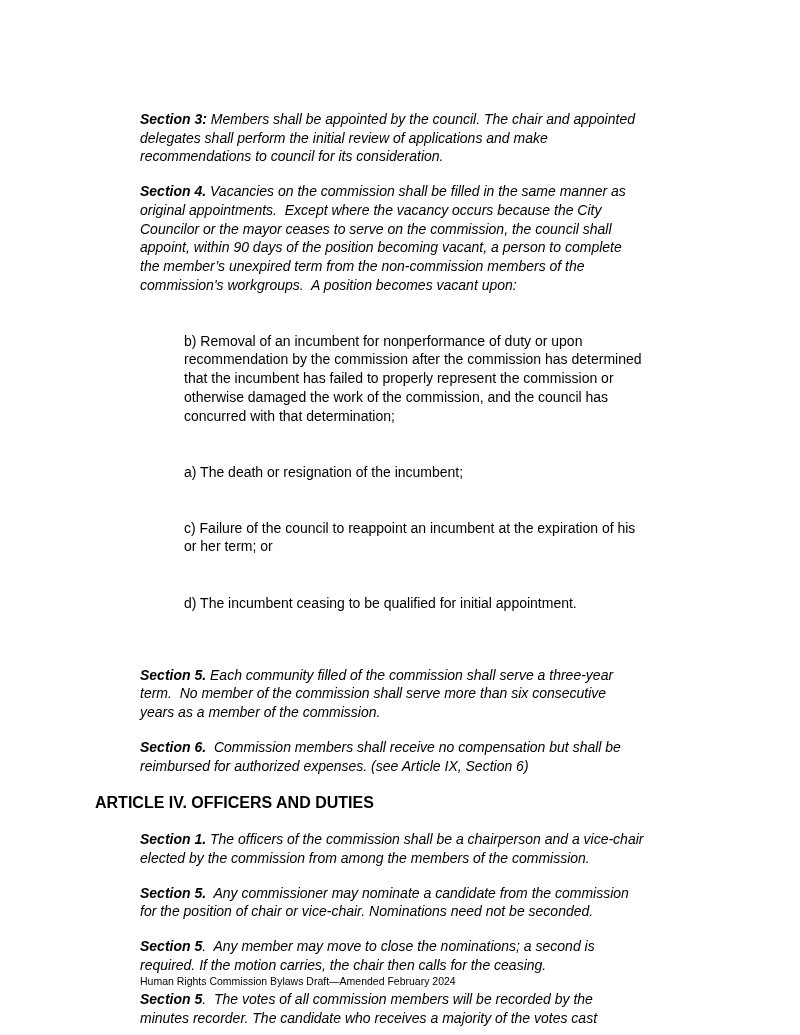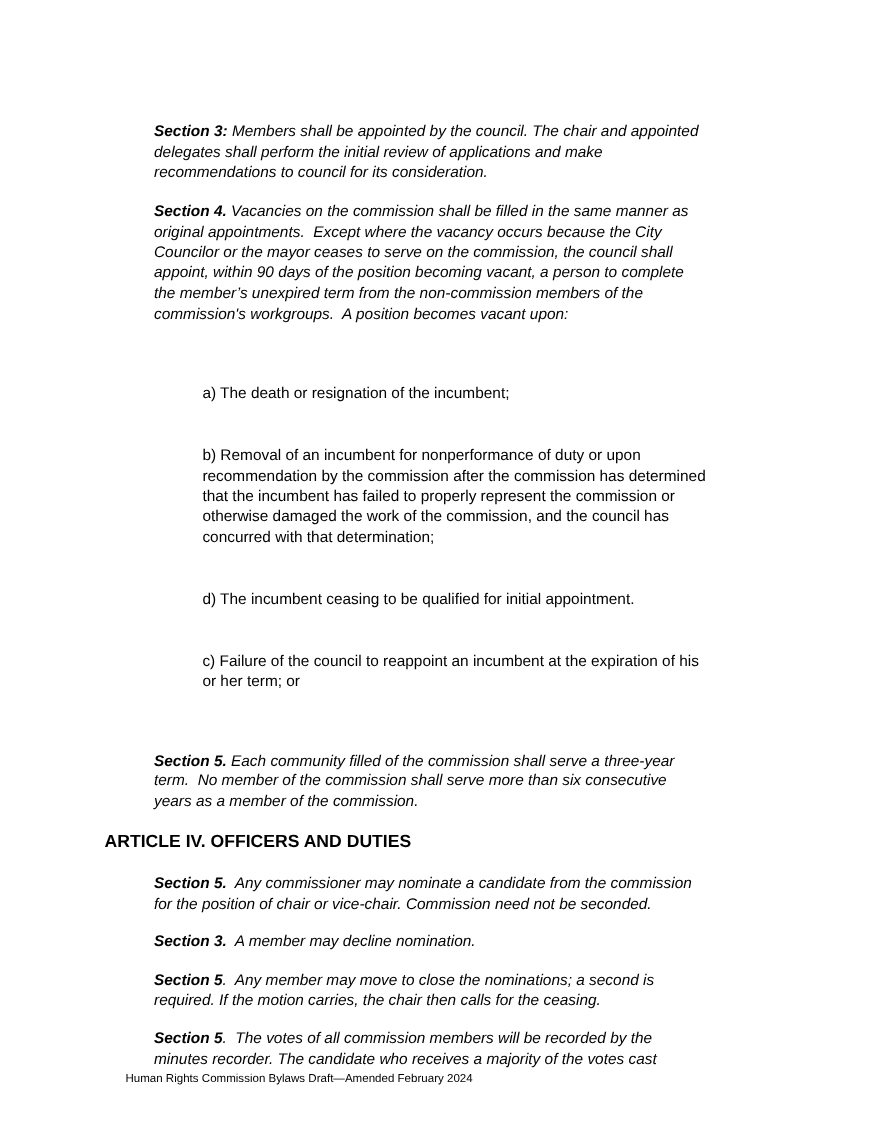--- a/index.html
+++ b/index.html
@@ -22,21 +22,21 @@
     width: 572px;
     font-size: 14px;
     line-height: 18.7px;
   }
   .para {
     margin: 0 0 16px 0;
     white-space: pre-wrap;
     font-style: italic;
   }
   .para.tight {
-    margin-bottom: 16px;
+    margin-bottom: 0;
   }
   .lead {
     font-weight: 700;
   }
   .list {
     margin: 0 0 16px 0;
     padding-left: 44px;
     white-space: pre-wrap;
   }
   .list-item {
@@ -44,21 +44,21 @@
   }
   .article-heading {
     font-size: 16px;
     line-height: 24px;
     font-weight: 700;
     margin: 12px 0 15px -45px;
     white-space: nowrap;
   }
   .footer {
     position: absolute;
-    left: 84px;
+    left: 110px;
     top: 975px;
     font-size: 10.5px;
     line-height: 13px;
     white-space: pre;
     padding-left: 30px;
   }
 </style>
 </head>
 <body>
 
@@ -69,43 +69,46 @@
 recommendations to council for its consideration.</span></p>
 
   <p class="para tight"><span class="lead">Section 4.</span><span> Vacancies on the commission shall be filled in the same manner as
 original appointments.  Except where the vacancy occurs because the City
 Councilor or the mayor ceases to serve on the commission, the council shall
 appoint, within 90 days of the position becoming vacant, a person to complete
 the member’s unexpired term from the non-commission members of the
 commission's workgroups.  A position becomes vacant upon:</span></p>
 
   <div class="list">
-    <div class="list-item">a) The death or resignation of the incumbent;</div>
     <div class="list-item">b) Removal of an incumbent for nonperformance of duty or upon
 recommendation by the commission after the commission has determined
 that the incumbent has failed to properly represent the commission or
 otherwise damaged the work of the commission, and the council has
 concurred with that determination;</div>
-    <div class="list-item">d) The incumbent ceasing to be qualified for initial appointment.</div>
+    <div class="list-item">a) The death or resignation of the incumbent;</div>
     <div class="list-item">c) Failure of the council to reappoint an incumbent at the expiration of his
 or her term; or</div>
+    <div class="list-item">d) The incumbent ceasing to be qualified for initial appointment.</div>
   </div>
 
   <p class="para"><span class="lead">Section 5.</span><span> Each community filled of the commission shall serve a three-year
 term.  No member of the commission shall serve more than six consecutive
 years as a member of the commission.</span></p>
 
+  <p class="para"><span class="lead">Section 6.</span><span>  Commission members shall receive no compensation but shall be
+reimbursed for authorized expenses. (see Article IX, Section 6)</span></p>
 
   <h1 class="article-heading">ARTICLE IV. OFFICERS AND DUTIES</h1>
 
+  <p class="para"><span class="lead">Section 1.</span><span> The officers of the commission shall be a chairperson and a vice-chair
+elected by the commission from among the members of the commission.</span></p>
 
   <p class="para"><span class="lead">Section 5.</span><span>  Any commissioner may nominate a candidate from the commission
-for the position of chair or vice-chair. Commission need not be seconded.</span></p>
+for the position of chair or vice-chair. Nominations need not be seconded.</span></p>
 
-  <p class="para"><span class="lead">Section 3.</span><span>  A member may decline nomination.</span></p>
 
   <p class="para"><span class="lead">Section 5</span><span>.  Any member may move to close the nominations; a second is
 required. If the motion carries, the chair then calls for the ceasing.</span></p>
 
   <p class="para"><span class="lead">Section 5</span><span>.  The votes of all commission members will be recorded by the
 minutes recorder. The candidate who receives a majority of the votes cast</span></p>
 
 </main>
 
 <div class="footer">Human Rights Commission Bylaws Draft—Amended February 2024</div>

